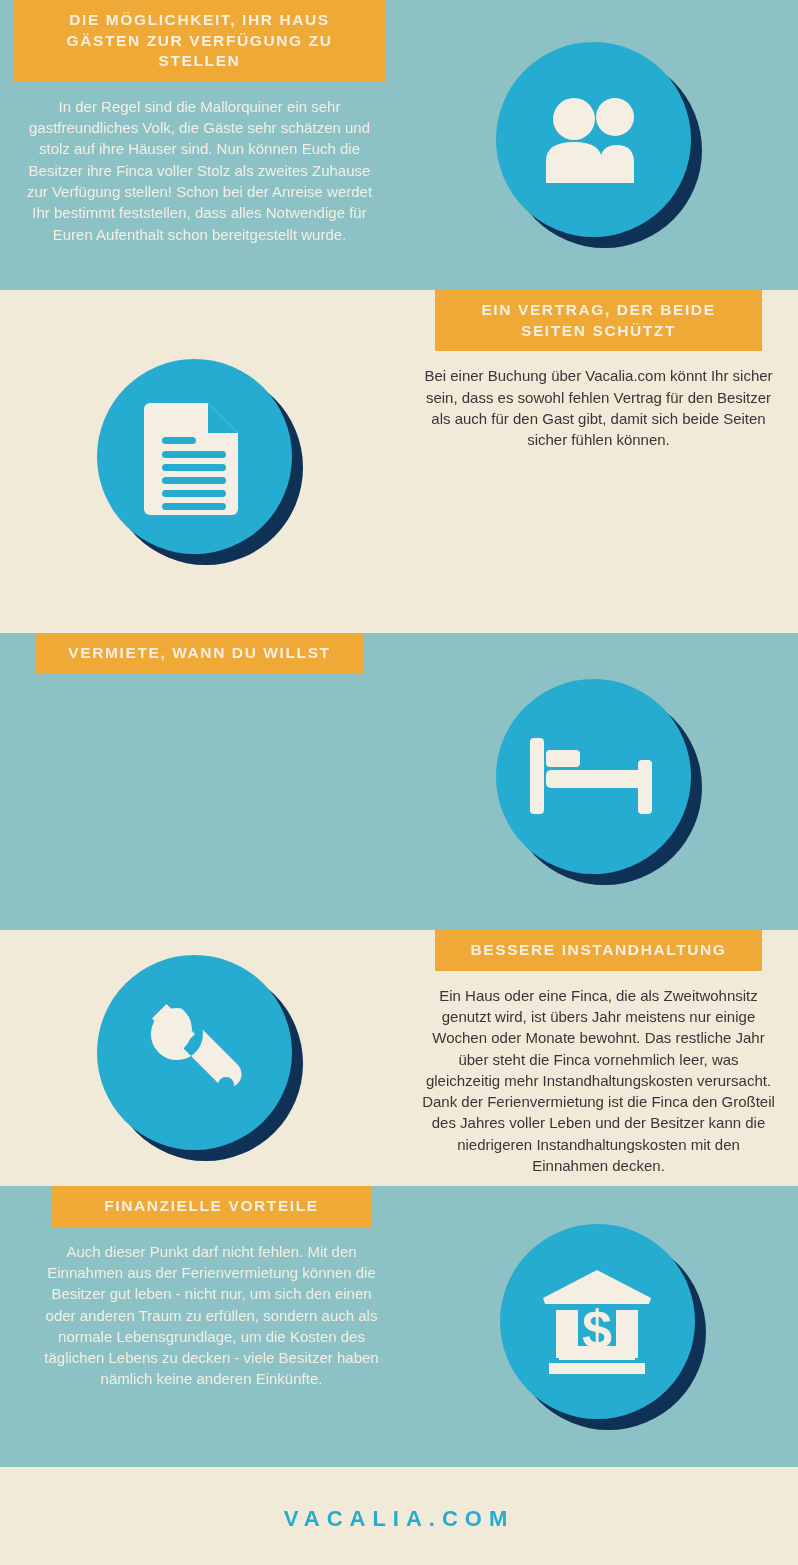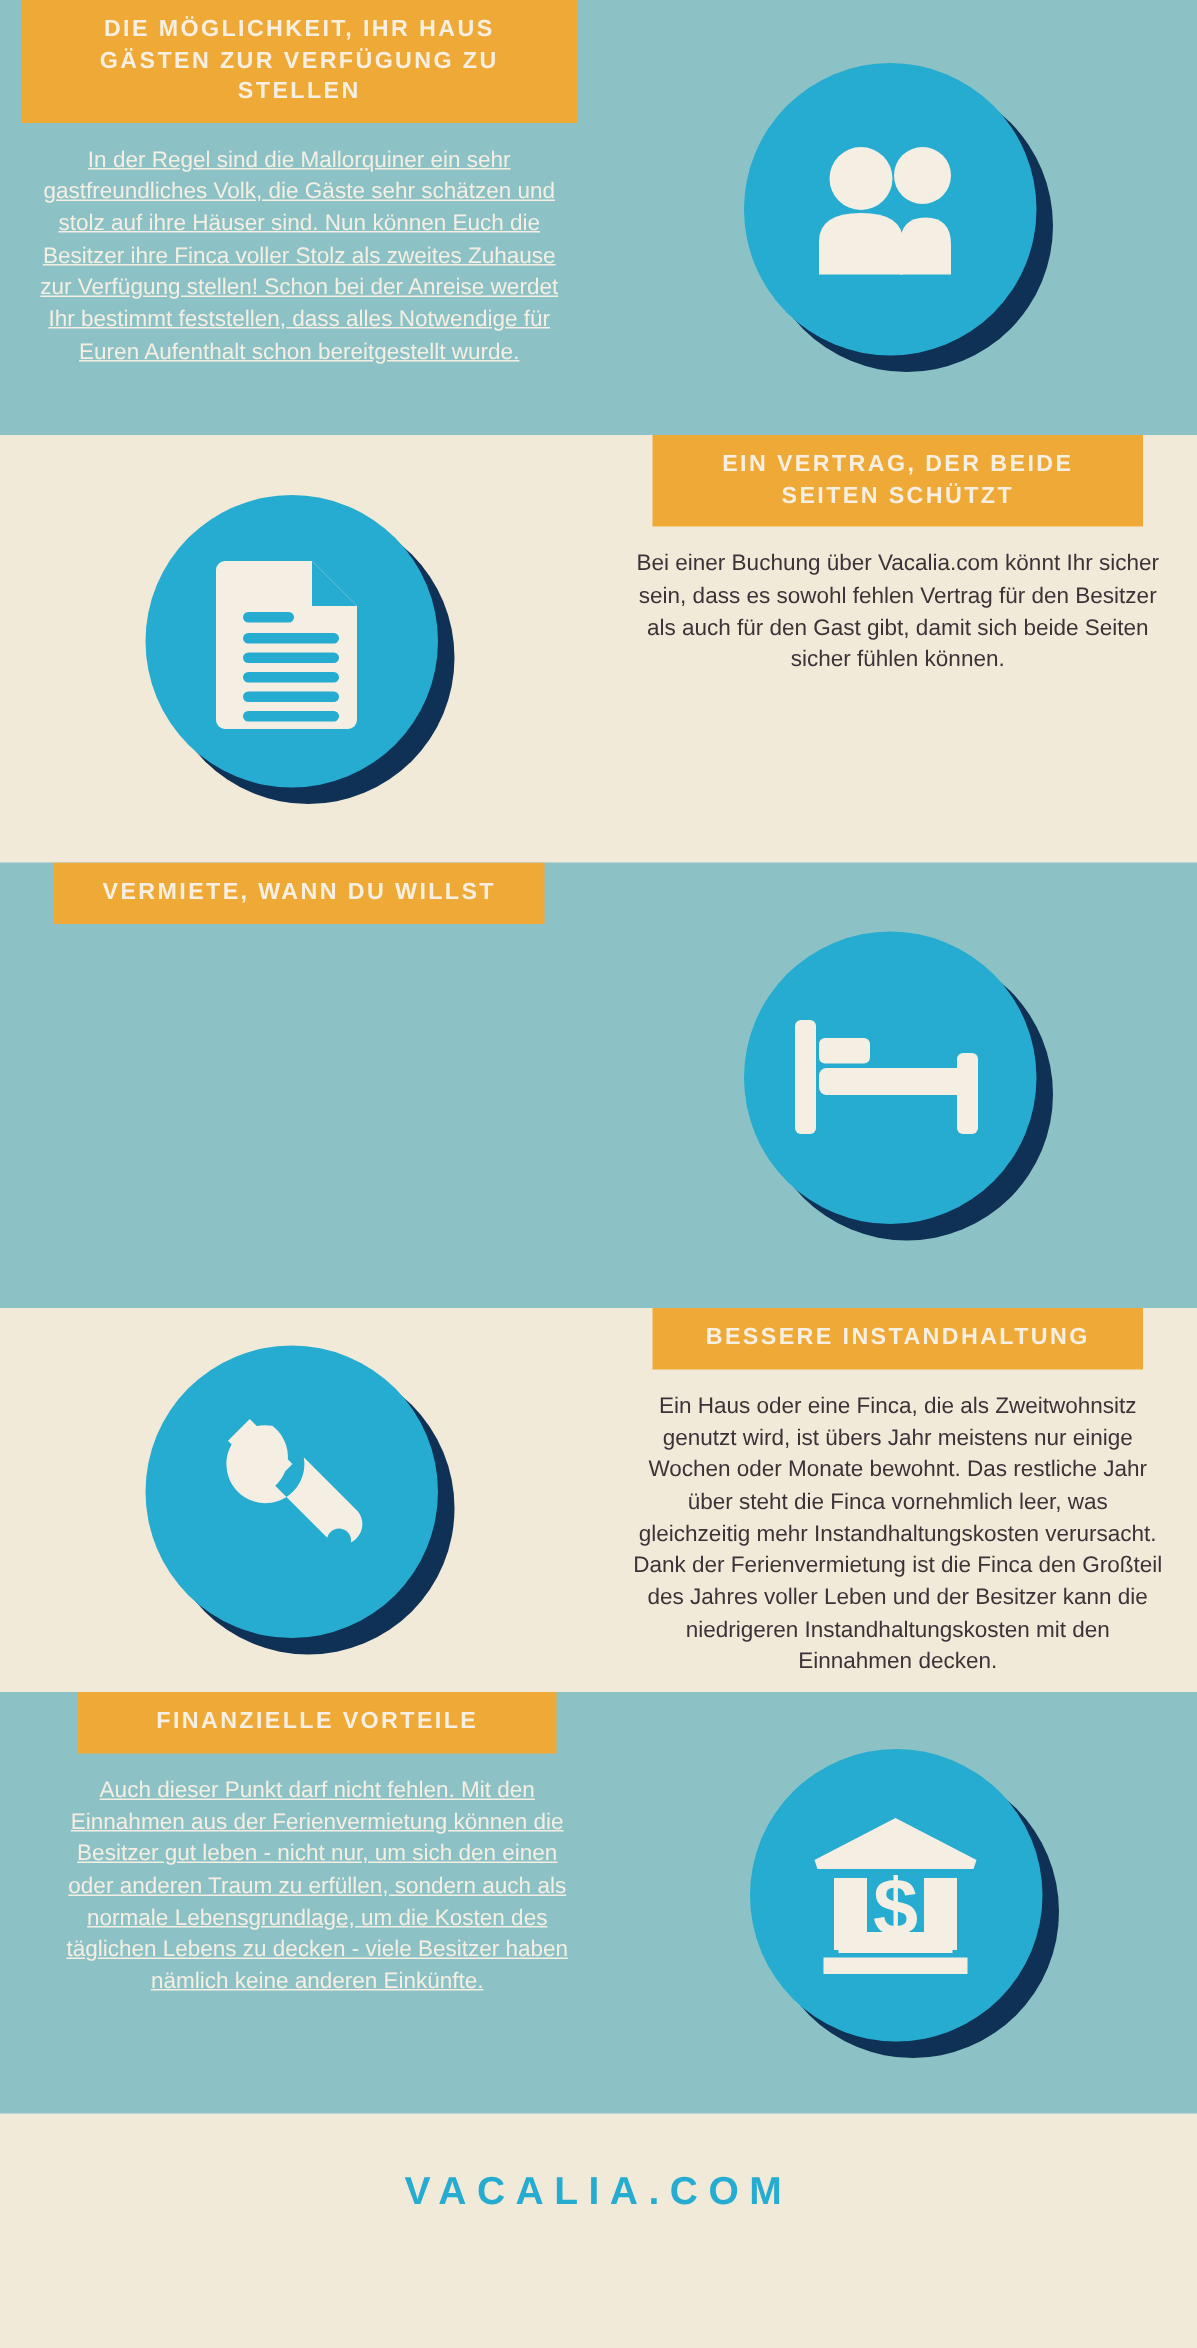--- a/index.html
+++ b/index.html
@@ -77,21 +77,21 @@
   }
   .badge.narrow { width: 88%; }
 
   
   .body-copy {
     font-size: 15px;
     line-height: 1.42;
     text-align: center;
     padding: 14px 8px 0;
   }
-  .body-copy.on-teal  { color: #f5efe3; text-decoration: underline; }
+  .body-copy.on-teal  { color: #f5efe3; }
   .body-copy.on-cream { color: #3a3438; }
 
   
   .icon-badge {
     position: relative;
     width: 206px;
     height: 206px;
   }
   .icon-badge .shadow {
     position: absolute;
@@ -119,21 +119,21 @@
   
   .footer {
     background: #f2ead9;
     height: 103px;
     display: flex;
     align-items: center;
     justify-content: center;
   }
   .footer-logo {
     color: #26acd0;
-    font-size: 26px;
+    font-size: 22px;
     font-weight: bold;
     letter-spacing: 7px;
   }
 </style>
 </head>
 <body>
 
 <div class="infographic">
 
   <div class="section teal" style="height:290px;">
@@ -152,21 +152,21 @@
               <path d="M62 88 V68 q0 -18 17 -18 q17 0 17 18 V88 Z" fill="#f5efe3"></path>
               <path d="M8 88 V66 q0 -19 28 -19 q28 0 28 19 V88 Z" fill="#f5efe3"></path>
             </svg>
           </div>
         </div>
       </div>
     </div>
     <div class="notch teal-arrow"></div>
   </div>
 
-  <div class="section cream" style="height:285px;">
+  <div class="section cream" style="height:343px;">
     <div class="row">
       <div class="col-icon">
         <div class="icon-badge">
           <div class="shadow"></div>
           <div class="disc">
             <svg width="100" height="118" viewBox="0 0 100 118">
               <path d="M6 6 h58 l30 30 v76 a6 6 0 0 1 -6 6 h-82 a6 6 0 0 1 -6 -6 v-100 a6 6 0 0 1 6 -6 Z" fill="#f5efe3"></path>
               <path d="M64 6 l30 30 h-30 Z" fill="#26acd0"></path>
               <rect x="18" y="40" width="34" height="7" rx="3.5" fill="#26acd0"></rect>
               <rect x="18" y="54" width="64" height="7" rx="3.5" fill="#26acd0"></rect>

